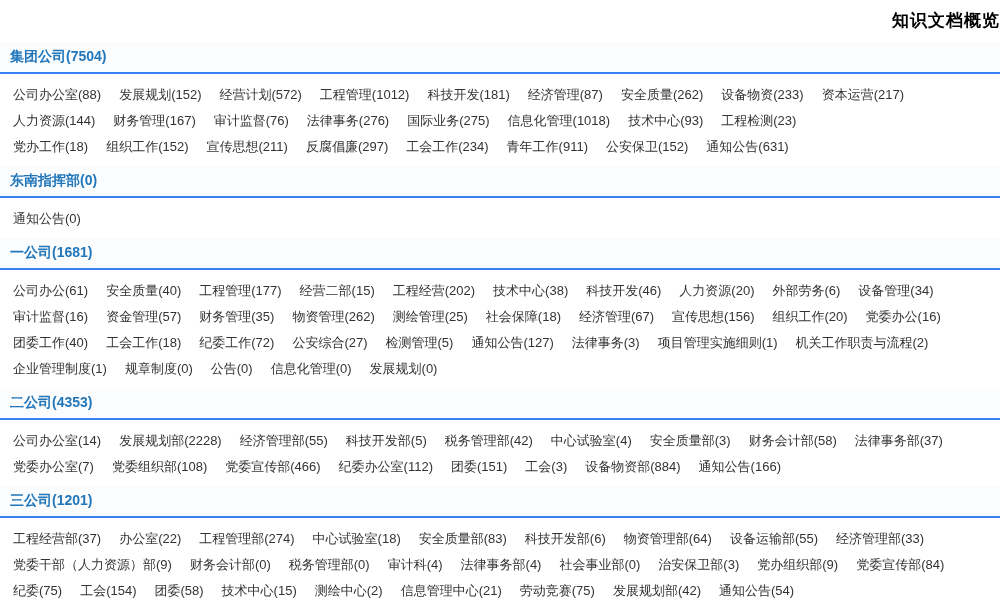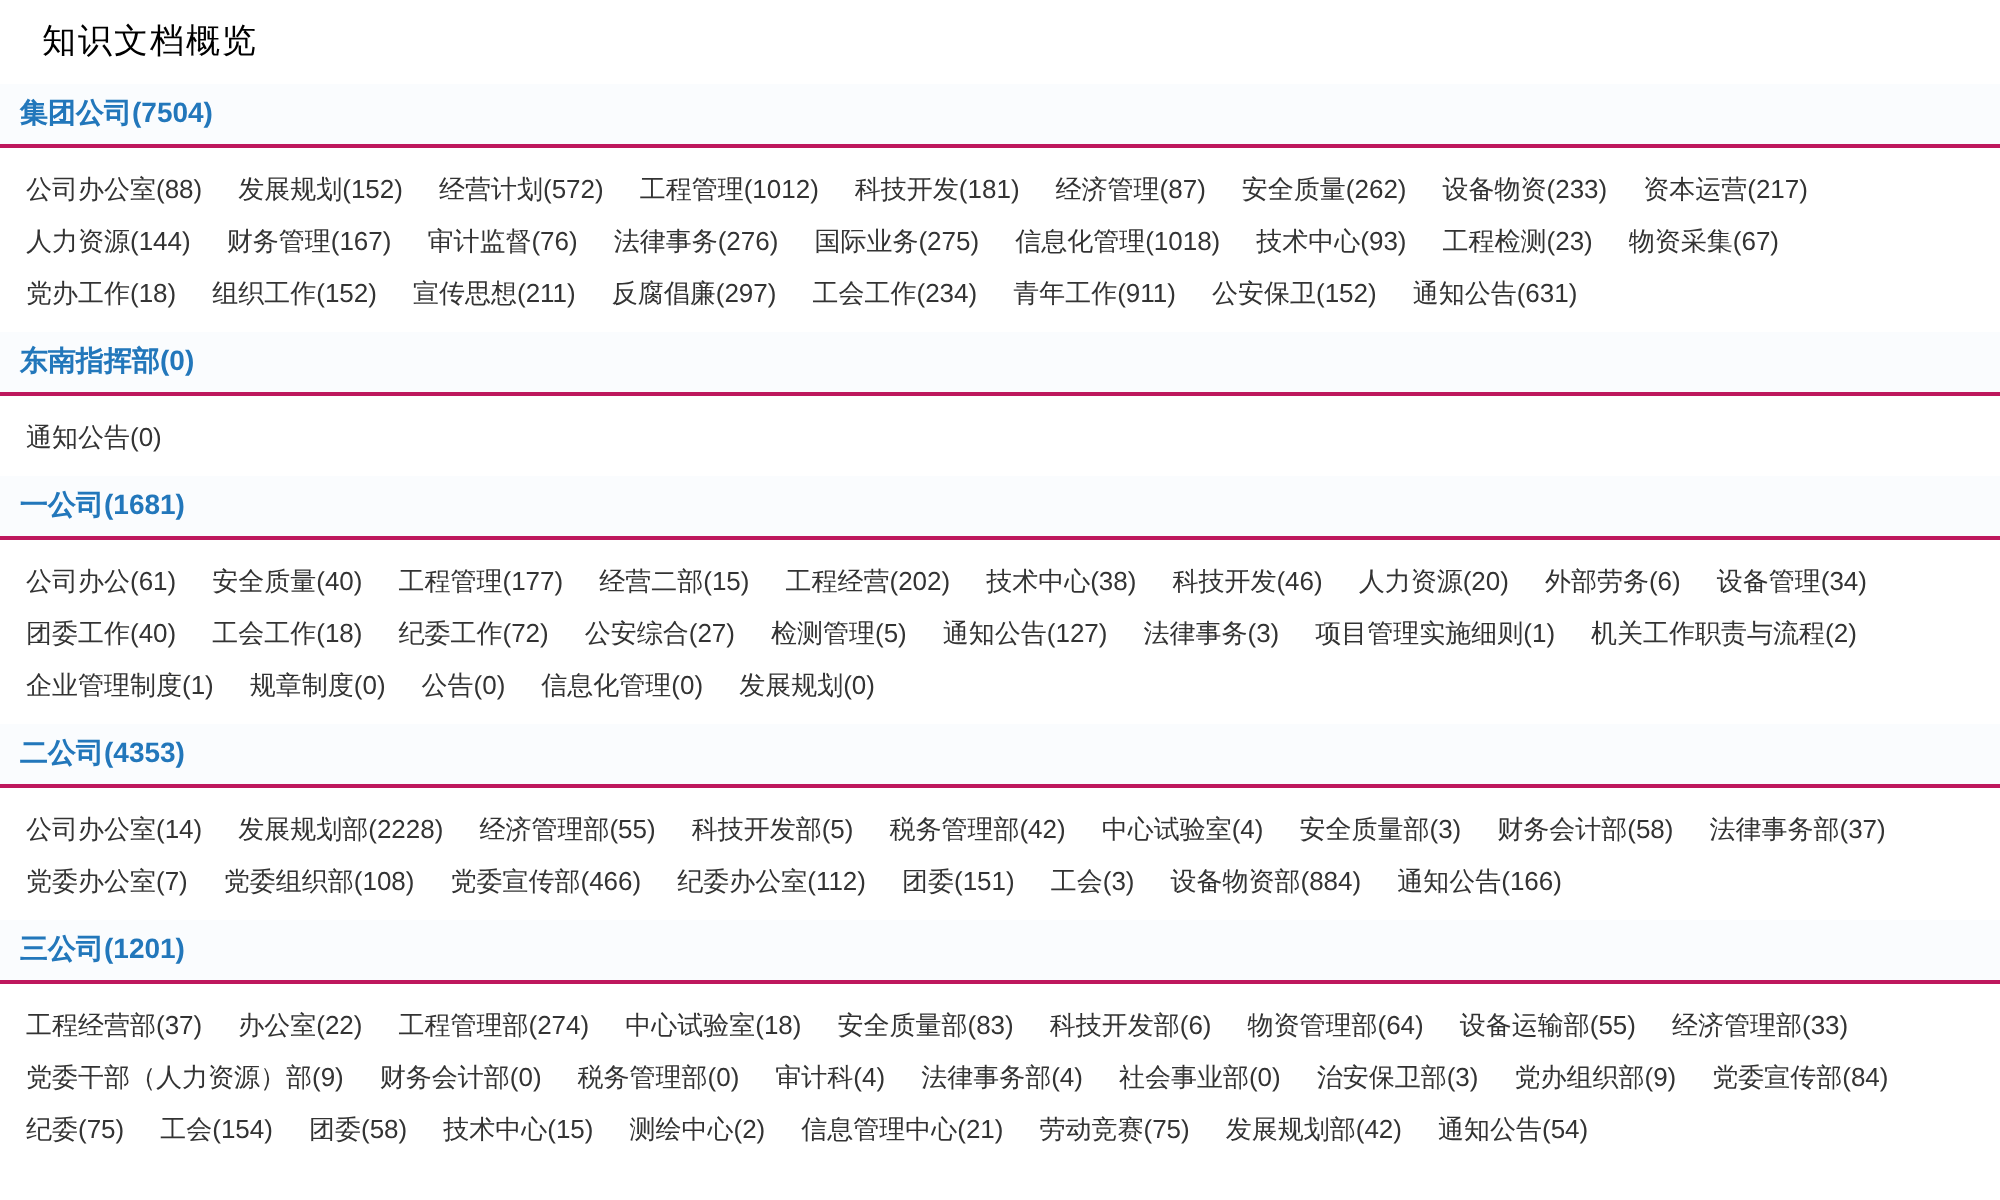--- a/index.html
+++ b/index.html
@@ -9,37 +9,36 @@
   body {
     width: 1000px;
     height: 600px;
     background: #ffffff;
     font-family: "Liberation Sans", sans-serif;
     font-size: 13px;
     color: #333333;
     overflow: hidden;
   }
   #page-title {
-    text-align: left;
+    text-align: right;
     font-size: 17px;
-    font-weight: normal;
+    font-weight: bold;
     color: #000000;
     padding: 9px 0 10px 0;
     letter-spacing: 1px;
-    margin-left: 21px;
   }
   .section {
     margin: 0 0 0 0;
   }
   .section-header {
     font-size: 14px;
     font-weight: bold;
     color: #2277bb;
     padding: 6px 0 6px 10px;
-    border-bottom: 2px solid #be185d;
+    border-bottom: 2px solid #3b82f6;
     background: #fafcfe;
   }
   .section-body {
     padding: 8px 4px 6px 4px;
   }
   .row {
     display: flex;
     flex-wrap: nowrap;
     align-items: flex-end;
     height: 26px;
@@ -75,21 +74,20 @@
         </div>
         <div class="row">
           <span class="item">人力资源(144)</span>
           <span class="item">财务管理(167)</span>
           <span class="item">审计监督(76)</span>
           <span class="item">法律事务(276)</span>
           <span class="item">国际业务(275)</span>
           <span class="item">信息化管理(1018)</span>
           <span class="item">技术中心(93)</span>
           <span class="item">工程检测(23)</span>
-          <span class="item">物资采集(67)</span>
         </div>
         <div class="row">
           <span class="item">党办工作(18)</span>
           <span class="item">组织工作(152)</span>
           <span class="item">宣传思想(211)</span>
           <span class="item">反腐倡廉(297)</span>
           <span class="item">工会工作(234)</span>
           <span class="item">青年工作(911)</span>
           <span class="item">公安保卫(152)</span>
           <span class="item">通知公告(631)</span>
@@ -113,20 +111,32 @@
           <span class="item">工程管理(177)</span>
           <span class="item">经营二部(15)</span>
           <span class="item">工程经营(202)</span>
           <span class="item">技术中心(38)</span>
           <span class="item">科技开发(46)</span>
           <span class="item">人力资源(20)</span>
           <span class="item">外部劳务(6)</span>
           <span class="item">设备管理(34)</span>
         </div>
         <div class="row">
+          <span class="item">审计监督(16)</span>
+          <span class="item">资金管理(57)</span>
+          <span class="item">财务管理(35)</span>
+          <span class="item">物资管理(262)</span>
+          <span class="item">测绘管理(25)</span>
+          <span class="item">社会保障(18)</span>
+          <span class="item">经济管理(67)</span>
+          <span class="item">宣传思想(156)</span>
+          <span class="item">组织工作(20)</span>
+          <span class="item">党委办公(16)</span>
+        </div>
+        <div class="row">
           <span class="item">团委工作(40)</span>
           <span class="item">工会工作(18)</span>
           <span class="item">纪委工作(72)</span>
           <span class="item">公安综合(27)</span>
           <span class="item">检测管理(5)</span>
           <span class="item">通知公告(127)</span>
           <span class="item">法律事务(3)</span>
           <span class="item">项目管理实施细则(1)</span>
           <span class="item">机关工作职责与流程(2)</span>
         </div>

